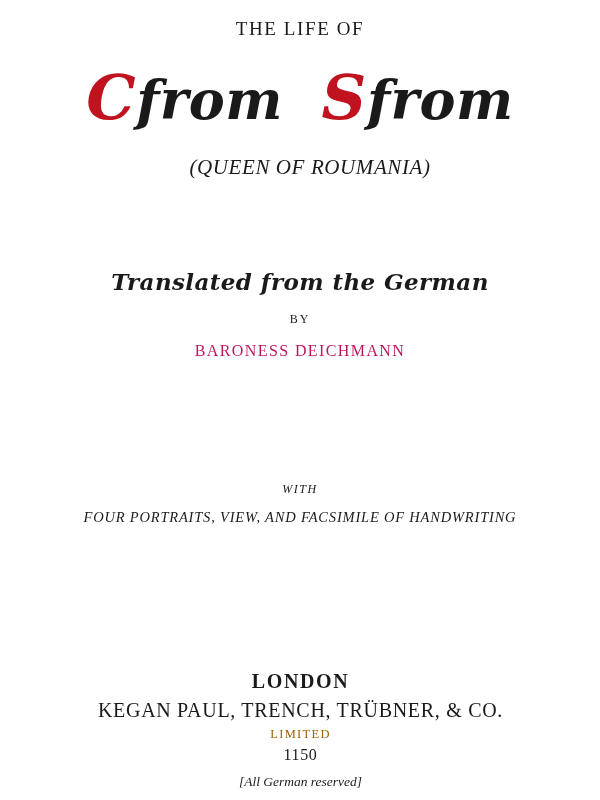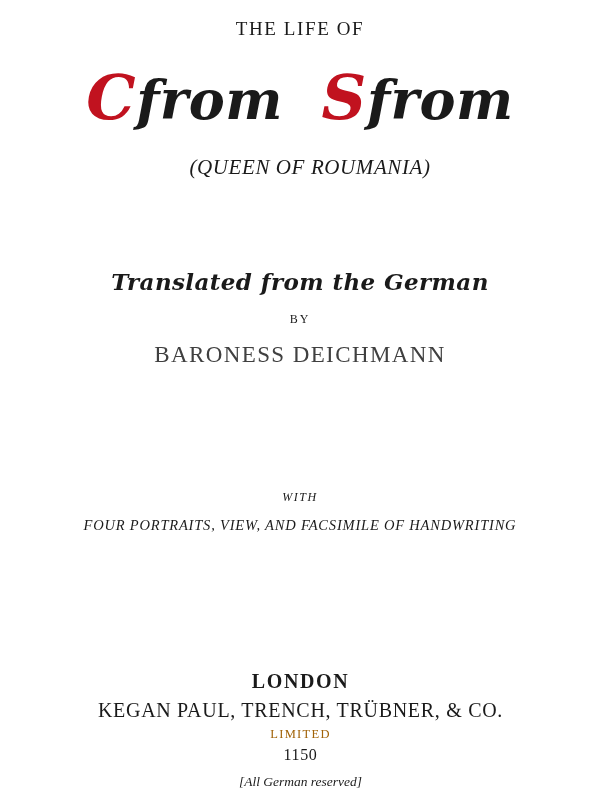--- a/index.html
+++ b/index.html
@@ -75,24 +75,24 @@
   .by-word {
     margin-top: 17px;
     font-size: 12px;
     letter-spacing: 1.8px;
     text-transform: uppercase;
     color: #1a1a1a;
   }
 
   .translator {
     margin-top: 15px;
-    font-size: 23px;
+    font-size: 16px;
     letter-spacing: 1.4px;
     text-transform: uppercase;
-    color: #404040;
+    color: #be185d;
   }
 
   .with-word {
     margin-top: 122px;
     font-size: 12px;
     font-style: italic;
     letter-spacing: 1.6px;
     text-transform: uppercase;
     color: #1a1a1a;
   }

